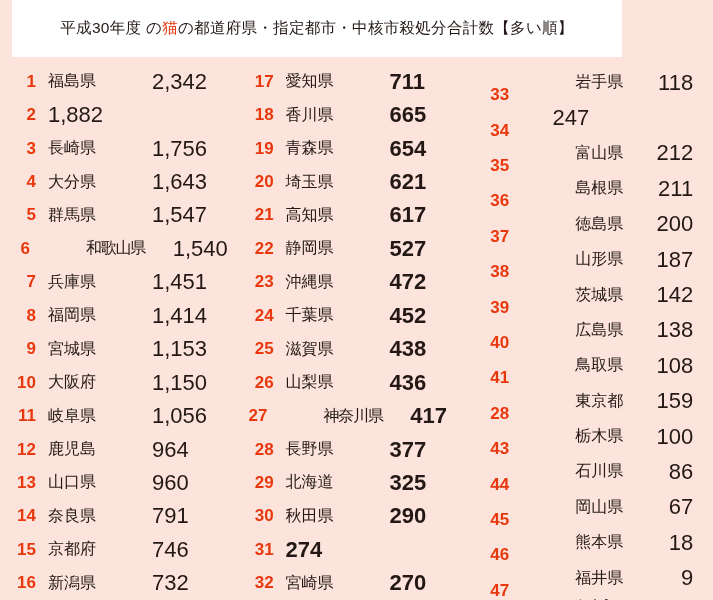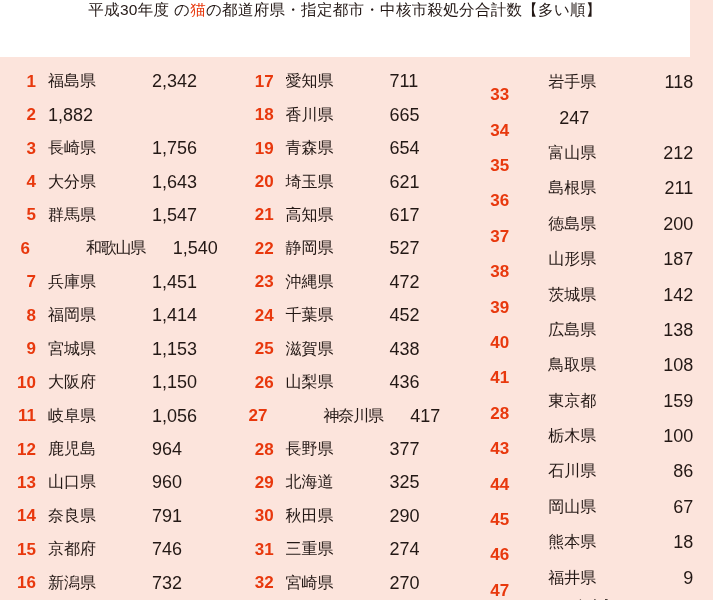--- a/index.html
+++ b/index.html
@@ -14,27 +14,27 @@
     overflow: hidden;
   }
   #page {
     position: relative;
     width: 713px;
     height: 600px;
     box-sizing: border-box;
   }
   #title-bar {
     position: absolute;
-    left: 0;
+    left: 12px;
     top: 0;
-    width: 690px;
+    width: 610px;
     height: 57px;
     background: #ffffff;
     display: flex;
-    align-items: flex-start;
+    align-items: center;
     justify-content: center;
   }
   #title {
     font-size: 15.5px;
     color: #231815;
     letter-spacing: 0.3px;
     white-space: nowrap;
   }
   #title .accent {
     color: #e8380d;
@@ -78,29 +78,29 @@
     padding-left: 2px;
     white-space: nowrap;
   }
   .pref.narrow {
     letter-spacing: -1.2px;
     margin-left: 44px;
   }
   .value {
     width: 80px;
     text-align: left;
-    font-size: 18px;
+    font-size: 22px;
     color: #231815;
     box-sizing: border-box;
   }
   
   .col1 .value { padding-left: 2px; }
-  .col2 .value { padding-left: 2px; }
+  .col2 .value { padding-left: 2px; font-weight: bold; }
   .col3 .value { text-align: right; padding-right: 10px; }
-  .col3 .pref { text-align: center; }
+  .col3 .pref { text-align: right; }
   .col3 .rank { width: 44px; margin-top: 25px; }
 
   .total-row {
     height: 40px;
     display: flex;
     align-items: center;
     box-sizing: border-box;
   }
   .total-label {
     width: 150px;
@@ -278,21 +278,20 @@
           <div class="pref">北海道</div>
           <div class="value">325</div>
         </div>
         <div class="row">
           <div class="rank">30</div>
           <div class="pref">秋田県</div>
           <div class="value">290</div>
         </div>
         <div class="row">
           <div class="rank">31</div>
-          <div class="pref">三重県</div>
           <div class="value">274</div>
         </div>
         <div class="row">
           <div class="rank">32</div>
           <div class="pref">宮崎県</div>
           <div class="value">270</div>
         </div>
       </div>
     <div class="col col3">
         <div class="row">

